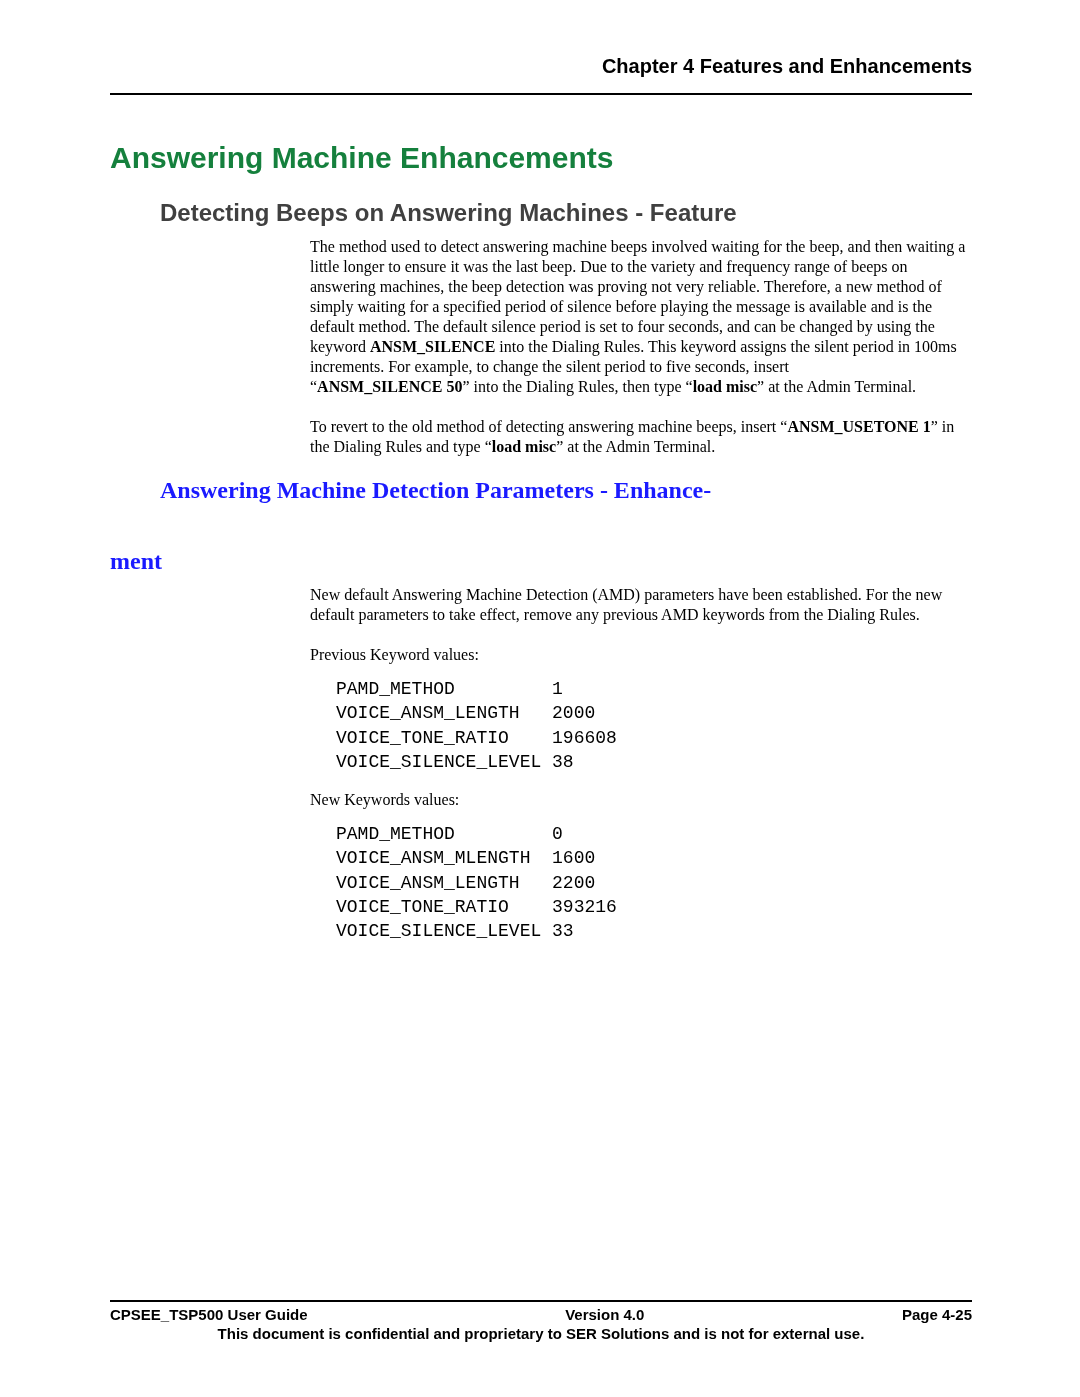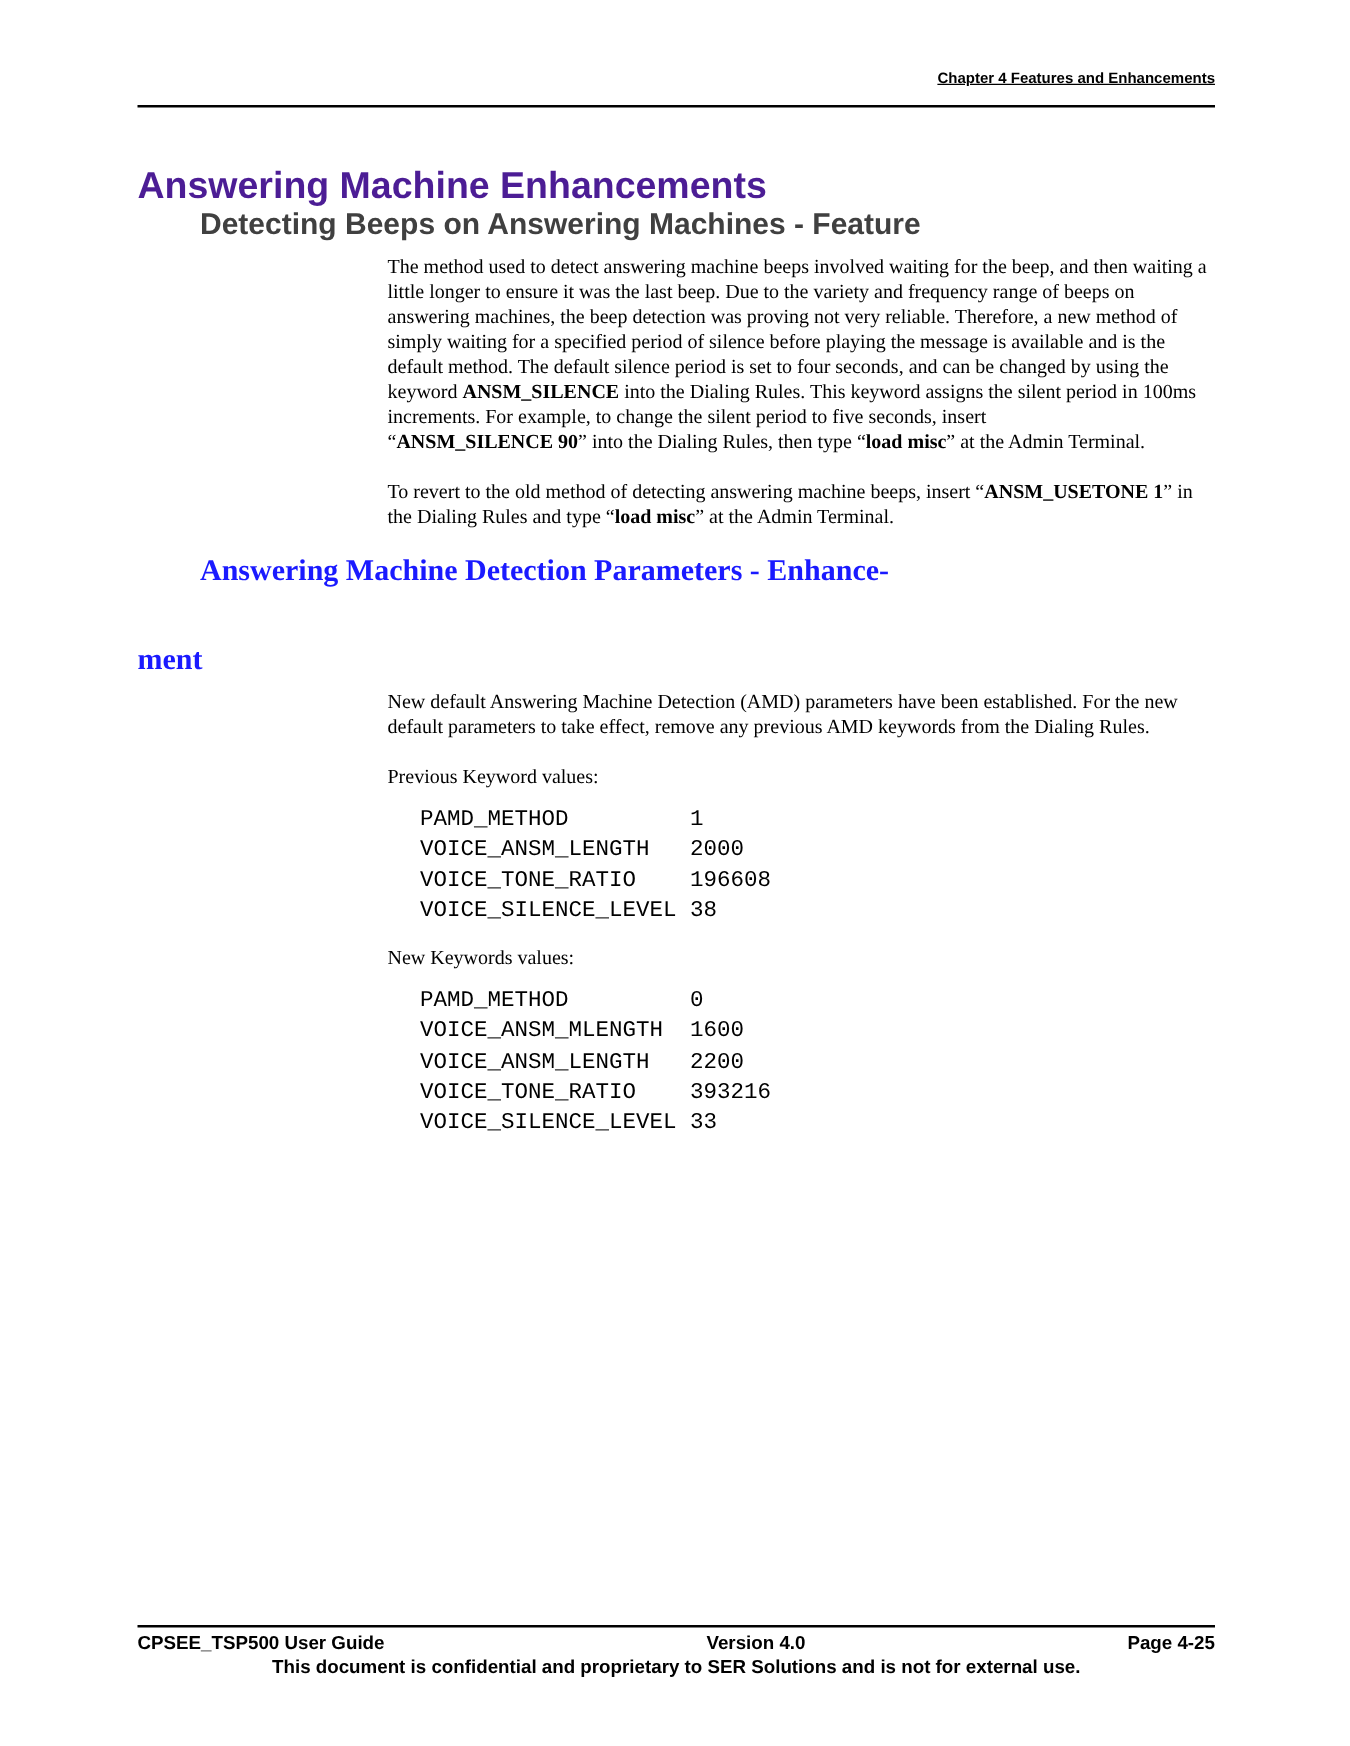--- a/index.html
+++ b/index.html
@@ -19,30 +19,30 @@
     bottom: 55px;
   }
   .header-line {
     border-top: 2px solid #000;
     margin-top: 15px;
   }
   .chapter-label {
     text-align: right;
     font-family: Arial, Helvetica, sans-serif;
     font-weight: bold;
-    font-size: 12px;
+    font-size: 20px;
     margin-bottom: 4px;
-    text-decoration: underline;
   }
   .h1 {
-    color: #4c1d95;
+    color: #15803d;
     font-family: Arial, Helvetica, sans-serif;
     font-weight: bold;
     font-size: 30px;
     margin-top: 46px;
+    margin-bottom: 24px;
   }
   .h2 {
     color: #404040;
     font-family: Arial, Helvetica, sans-serif;
     font-weight: bold;
     font-size: 24px;
     margin-left: 50px;
     margin-bottom: 10px;
   }
   .h2-wrap {
@@ -99,21 +99,21 @@
   <div class="chapter-label">Chapter 4 Features and Enhancements</div>
   <div class="header-line"></div>
 
   <div class="h1">Answering Machine Enhancements</div>
 
   <div class="h2">Detecting Beeps on Answering Machines - Feature</div>
 
   <div class="body-block">
     <div class="para">
       <span>The method used to detect answering machine beeps involved waiting for the beep, and then waiting a little longer to ensure it was the last beep.  Due to the variety and frequency range of beeps on answering machines, the beep detection was proving not very reliable.   Therefore, a new method of simply waiting for a specified period of silence before playing the message is available and is the default method.  The default silence period is set to four seconds, and can be changed by using the keyword </span><b>ANSM_SILENCE</b><span> into the Dialing Rules.  This keyword assigns the silent period in 100ms increments.  For example, to change the silent period to five seconds, insert </span><br>
-      <span>“</span><b>ANSM_SILENCE 90</b><span>” into the Dialing Rules, then type “</span><b>load misc</b><span>” at the Admin Terminal.</span>
+      <span>“</span><b>ANSM_SILENCE 50</b><span>” into the Dialing Rules, then type “</span><b>load misc</b><span>” at the Admin Terminal.</span>
     </div>
     <div class="para">
       <span>To revert to the old method of detecting answering machine beeps, insert “</span><b>ANSM_USETONE 1</b><span>” in the Dialing Rules and type “</span><b>load misc</b><span>” at the Admin Terminal.</span>
     </div>
   </div>
 
   <div class="h2-wrap">
     <span class="line1">Answering Machine Detection Parameters - Enhance-</span>
     <span class="line2">ment</span>
   </div>

